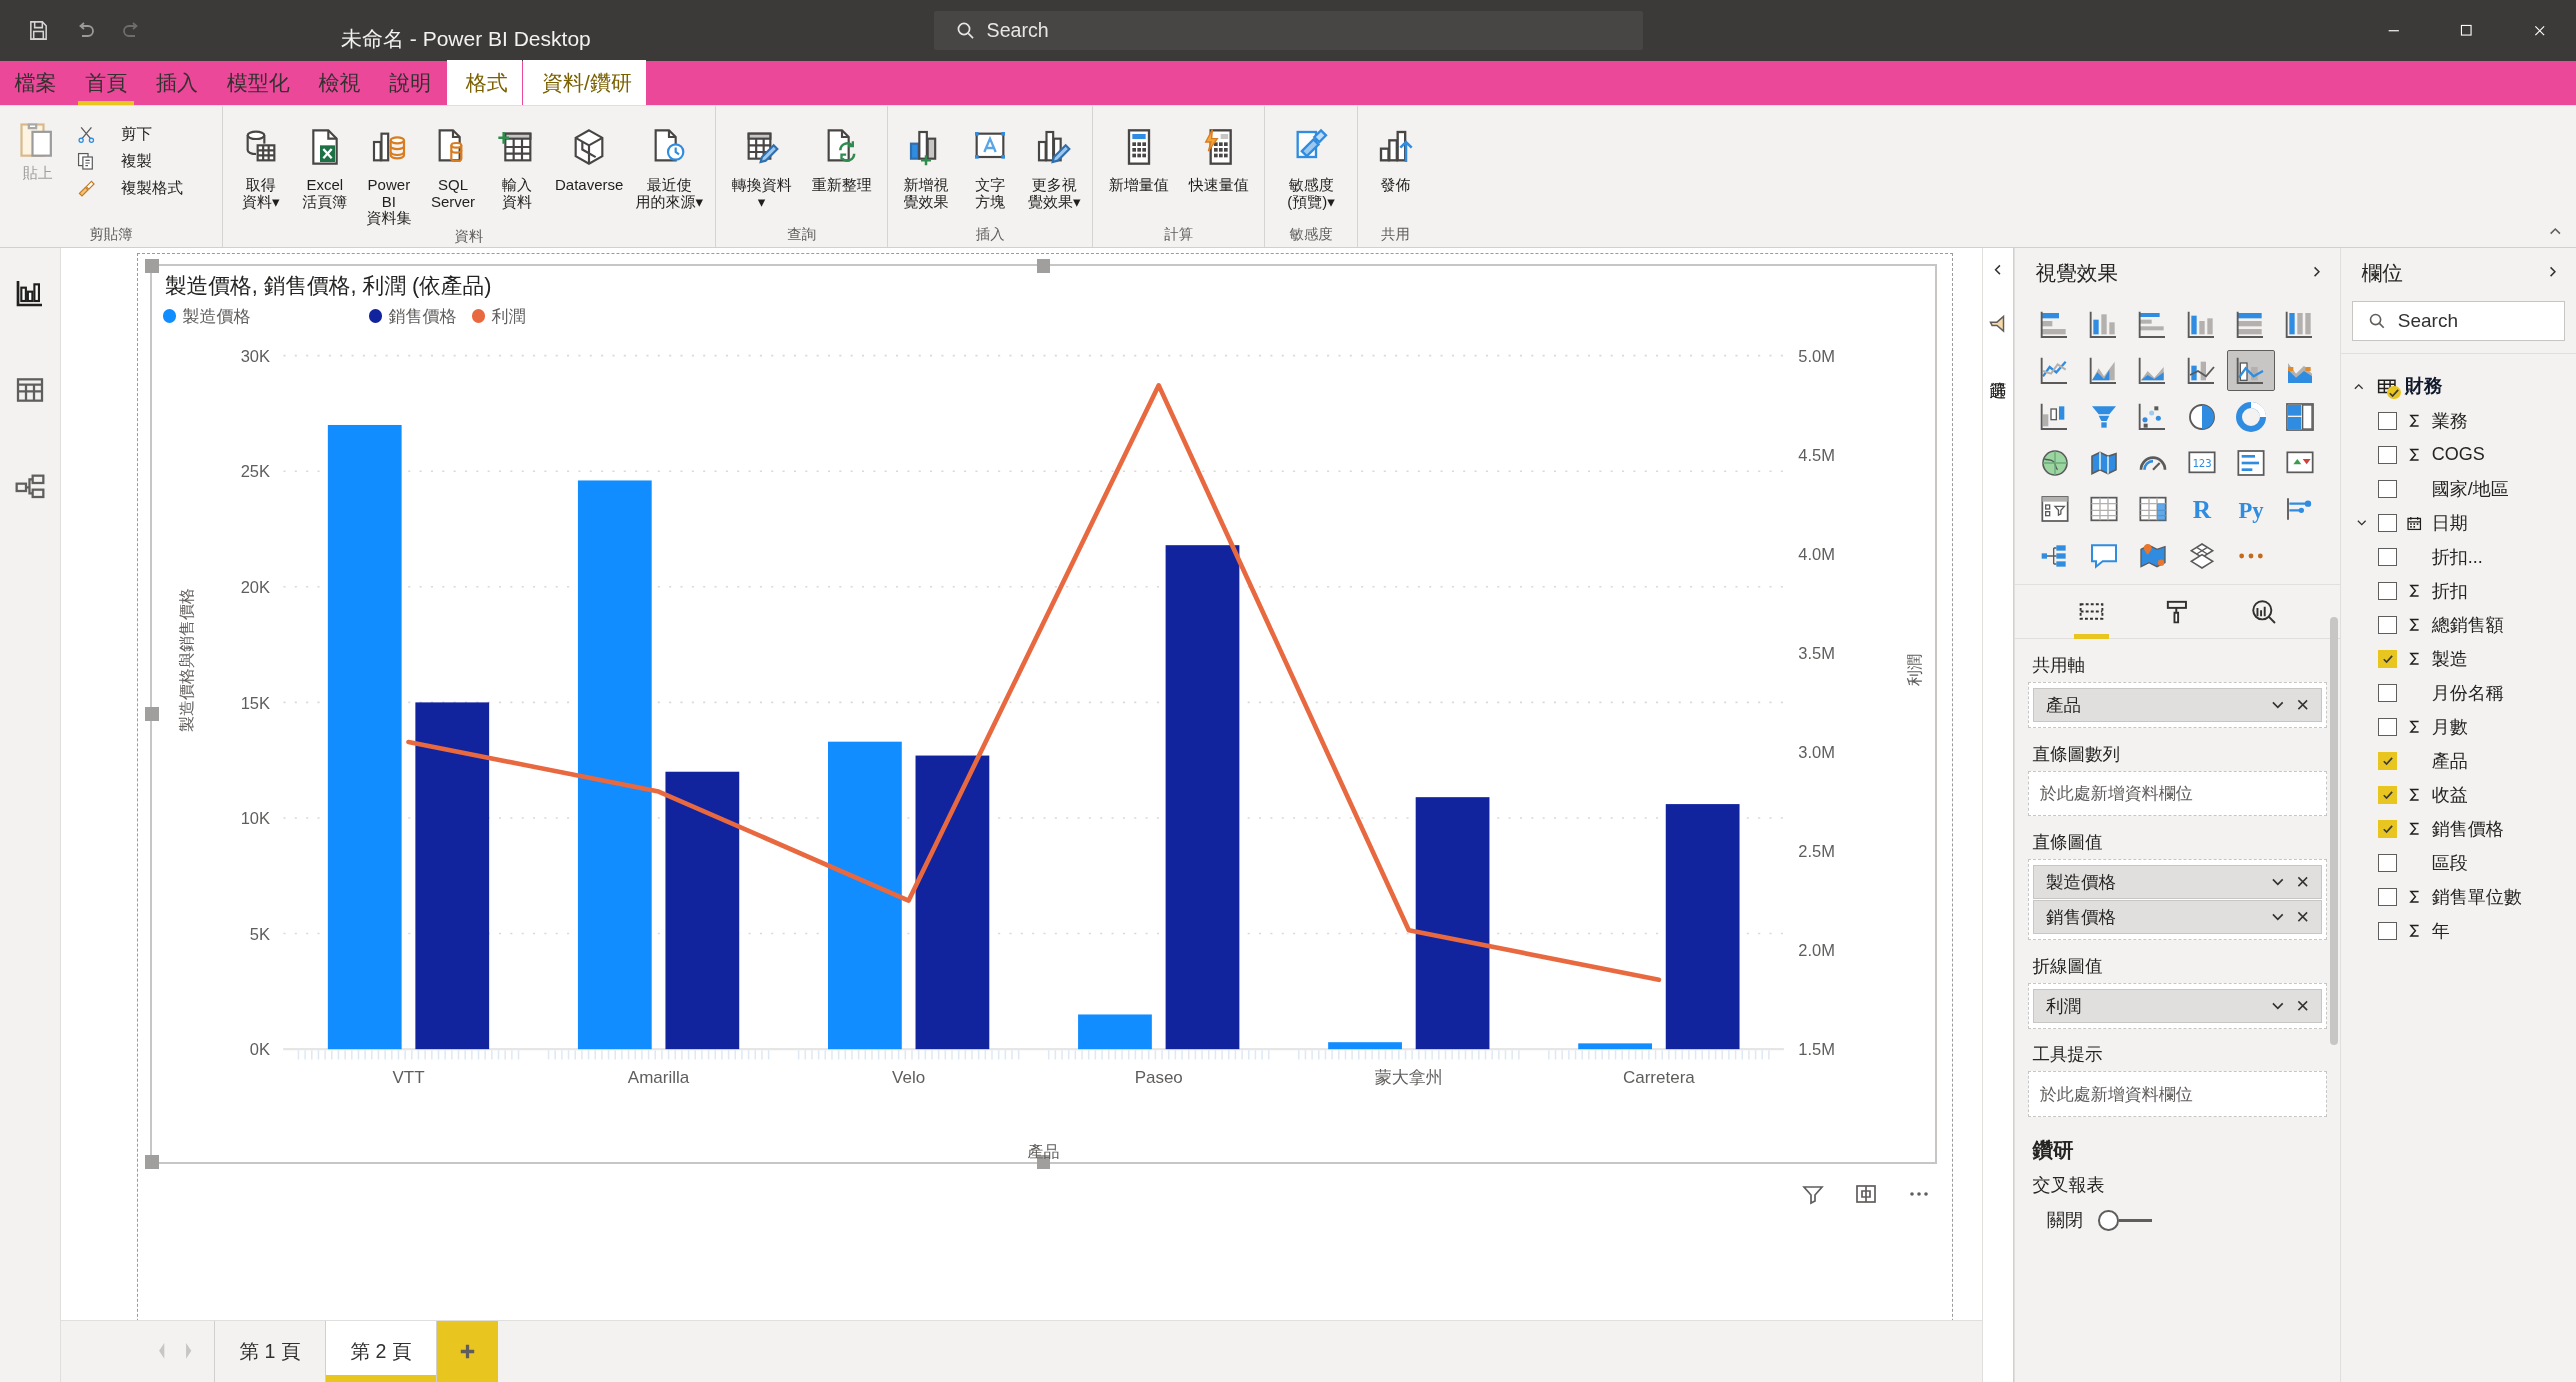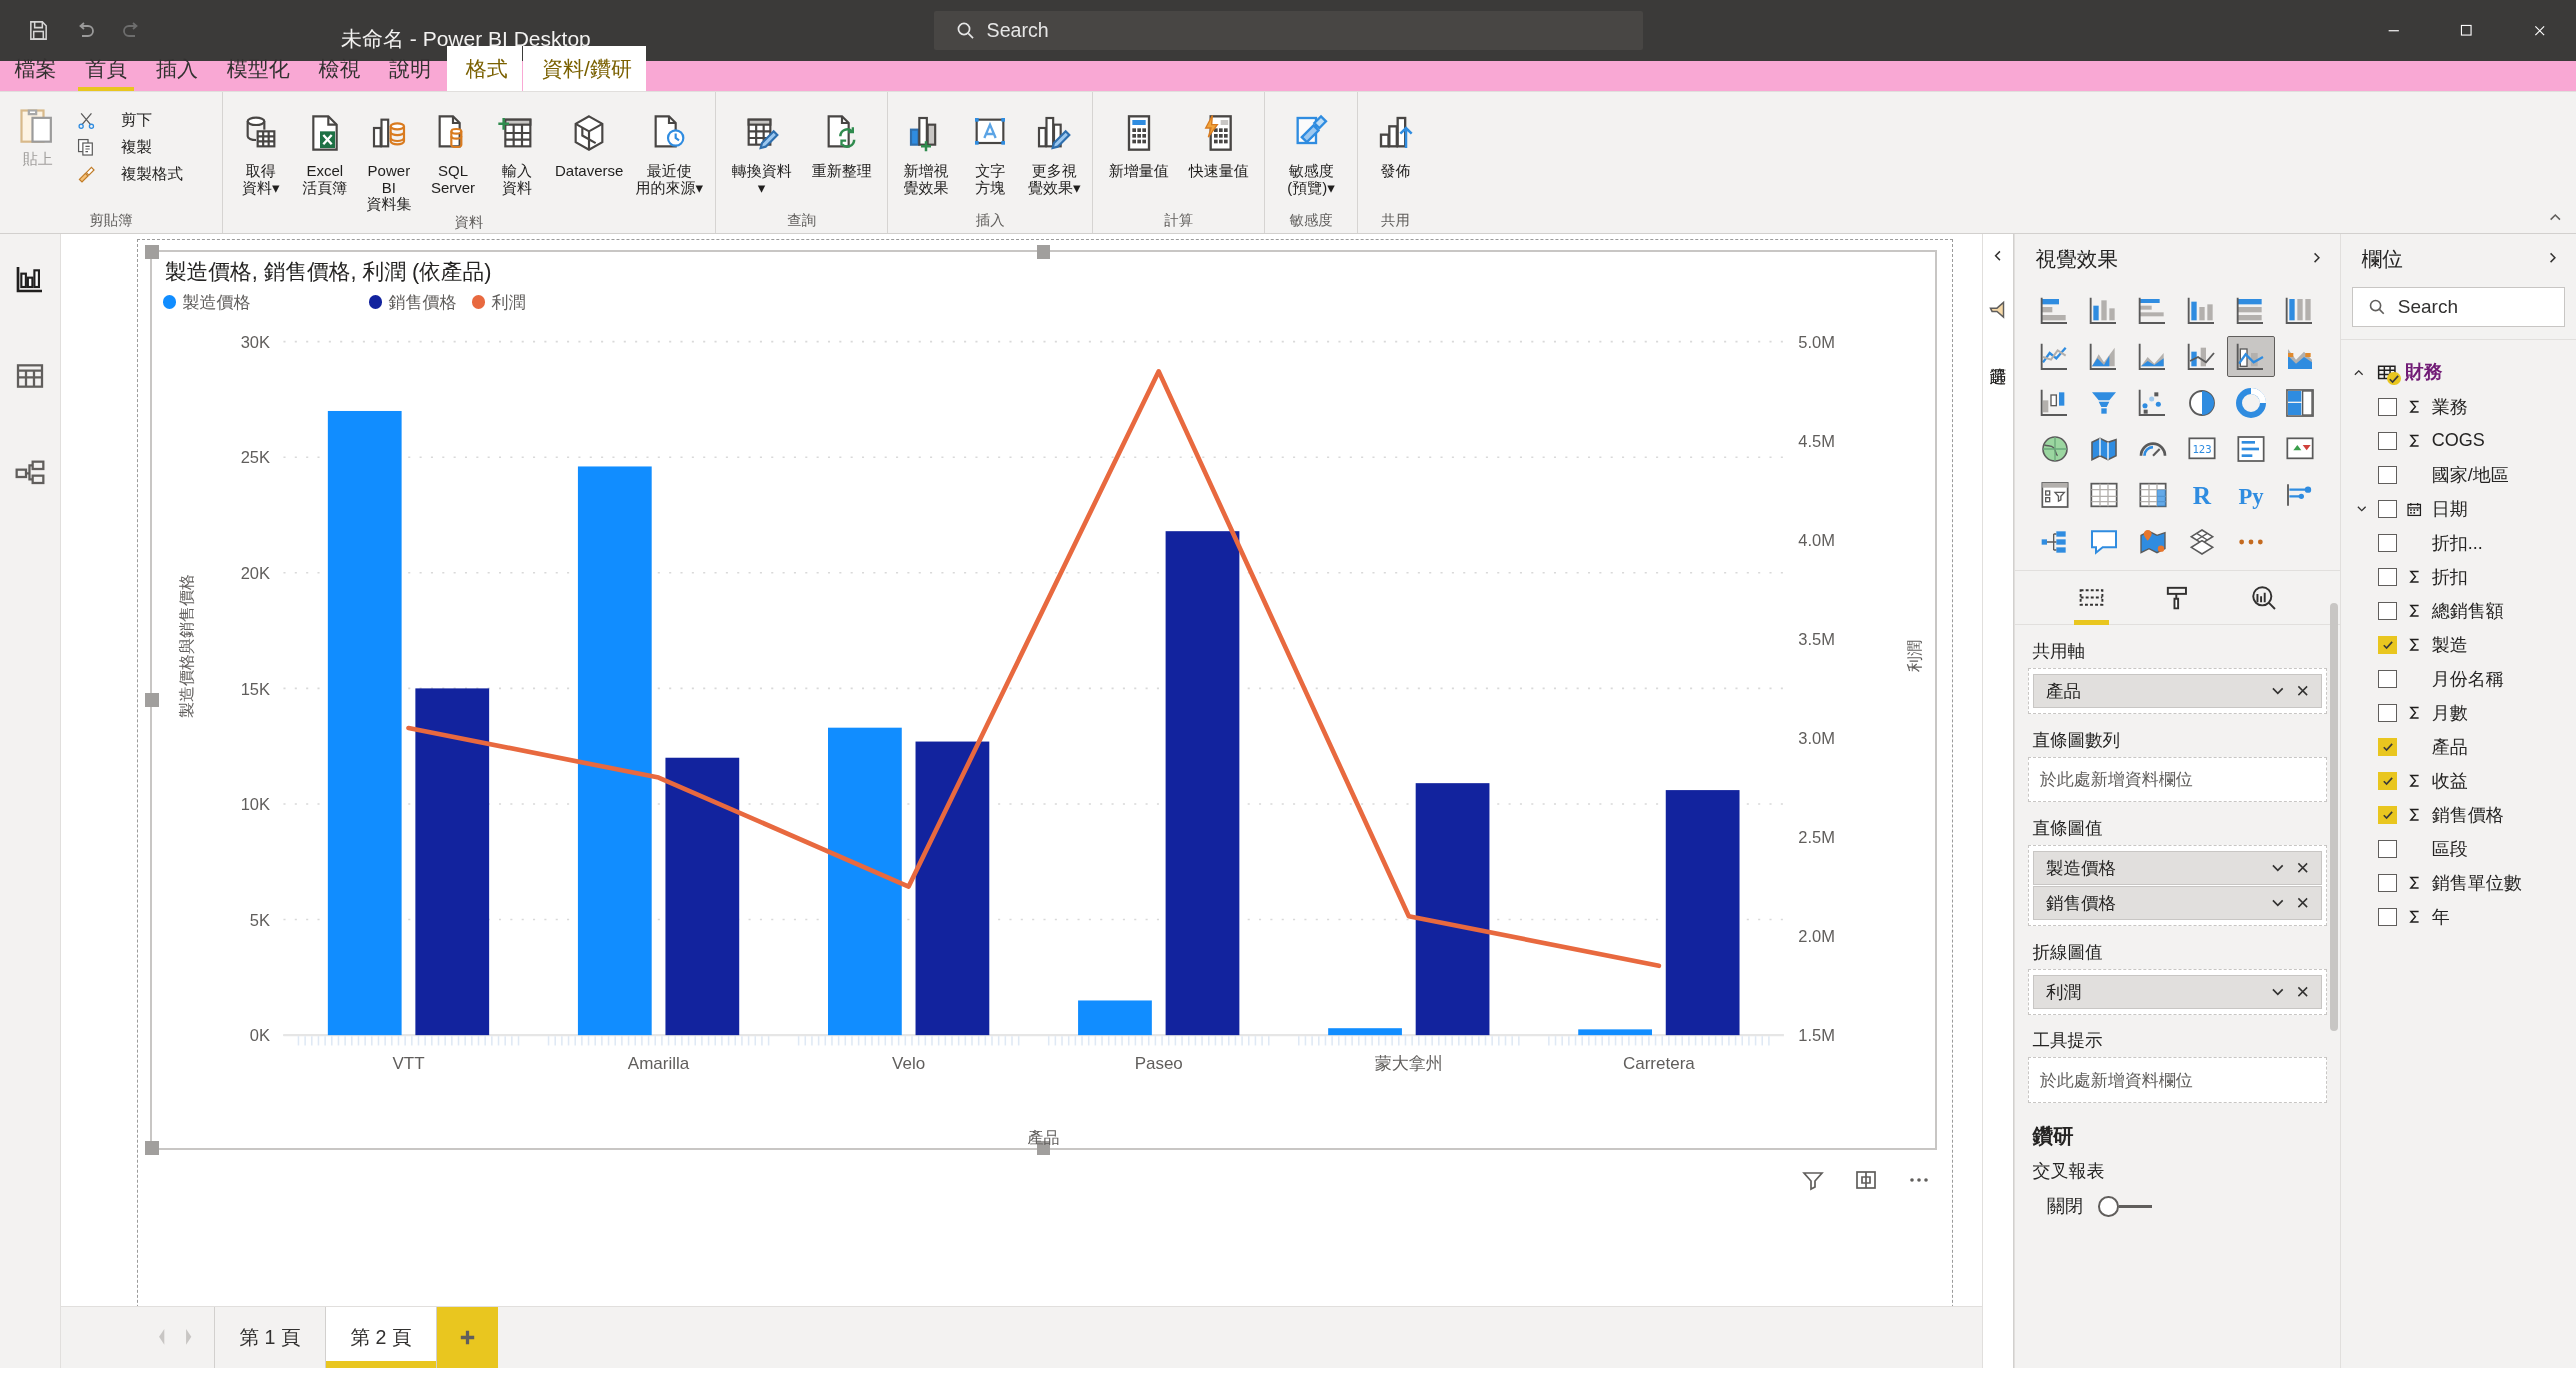--- a/index.html
+++ b/index.html
@@ -27,21 +27,21 @@
   .tb-search {
     position:absolute; left:934px; top:10.8px; width:709px; height:39px;
     background:#484644; border-radius:2.1px; display:flex; align-items:center; padding-left:20.6px; gap:11.4px;
   }
   .tb-search .ph { font-size:19.6px; color:#e6e6e6; }
   .tb-winbtns { position:absolute; right:0; top:0; height:61px; display:flex; }
   .winbtn { width:73px; height:61px; display:flex; align-items:center; justify-content:center; cursor:pointer; }
 
   
   .ribbon-tabs {
-    height: 31px; background:#f9a8d4; display:flex; align-items:flex-end;
+    height: 45px; background:#ec4899; display:flex; align-items:flex-end;
     border-bottom:0.5px solid #e1dfdd; position:relative;
   }
   .rtab {
     height:45px; padding:0 14.4px; display:flex; align-items:center; justify-content:center;
     font-size:21px; color:#323130; cursor:pointer; white-space:nowrap;
   }
   .rtab.ctx { color:#7a6000; font-weight:normal; background:#ffffff;padding-left:19px; }
   .rtab.sel { color:#323130; position:relative; }
   .rtab.sel::after {
     content:""; position:absolute; left:7.2px; right:7.2px; bottom:0; height:3.6px; background:#e9c61f;
@@ -222,21 +222,21 @@
     display:flex; flex-direction:column;
   }
   .fp-searchwrap { padding:3.1px 11.4px 12.4px; border-bottom:0.5px solid #e1dfdd; }
   .fp-search {
     height:40px; background:#ffffff; border:0.5px solid #c8c6c4;
     display:flex; align-items:center; gap:11.4px; padding-left:13.4px;
   }
   .fp-search .ph { font-size:19px; color:#323130; }
   .fp-list { flex:1; overflow:hidden; padding-top:14.4px; }
   .tbl-row { display:flex; align-items:center; gap:8.3px; height:35px; padding-left:8.3px; cursor:pointer; }
-  .tbl-name { font-size:18.6px; color:#701a75; font-weight:bold; }
+  .tbl-name { font-size:18.6px; color:#0f172a; font-weight:bold; }
   .fld-row { display:flex; align-items:center; height:34px; padding-left:11.4px; cursor:pointer; gap:7.2px; }
   .chkbox {
     width:18.6px; height:18.6px; border:1px solid #605e5c; background:#ffffff; flex:0 0 auto;
     display:flex; align-items:center; justify-content:center;
   }
   .chkbox.on { background:#e9c61f; border-color:#e9c61f; }
   .sig { width:20.6px; flex:0 0 auto; display:flex; align-items:center; justify-content:center; }
   .fld-name { font-size:18px; color:#252423; white-space:nowrap; }
   .expander { width:18.6px; flex:0 0 auto; display:flex; align-items:center; justify-content:center; cursor:pointer; }
 </style>

